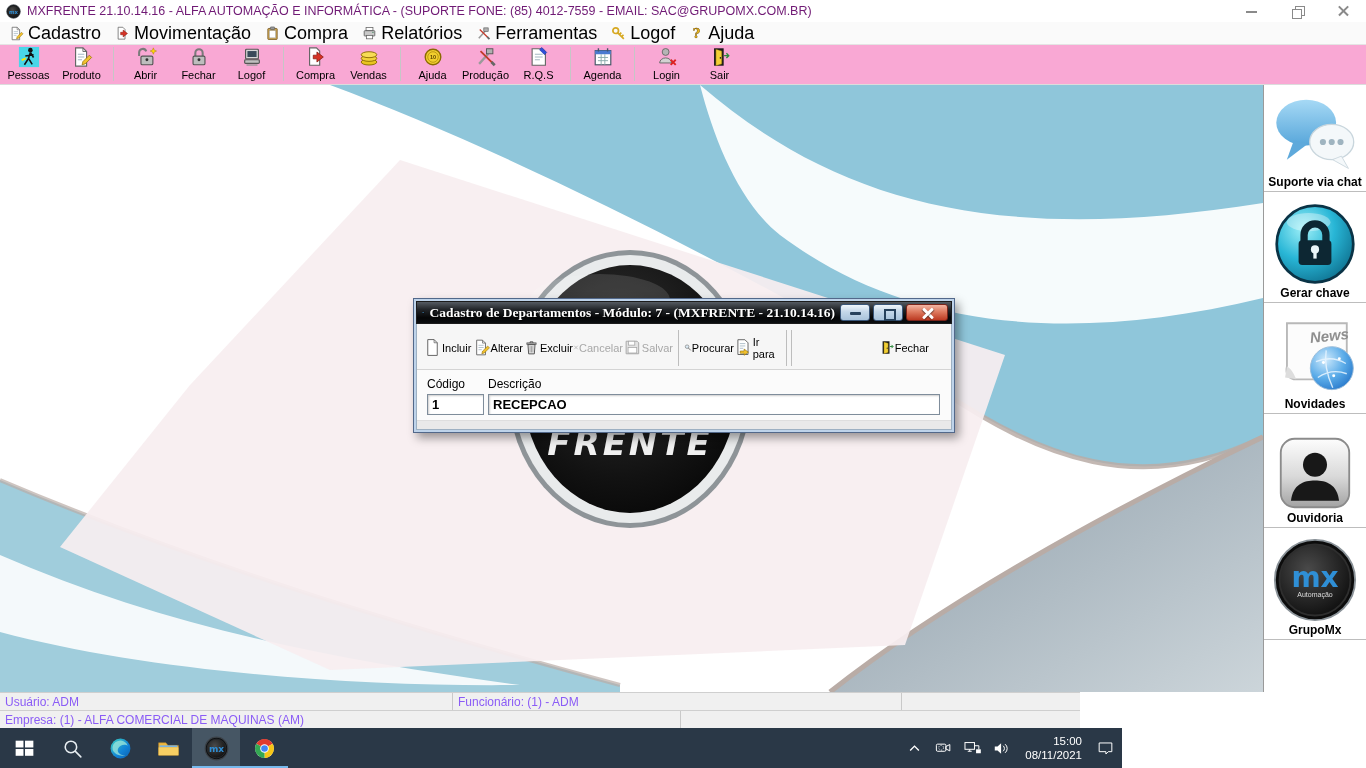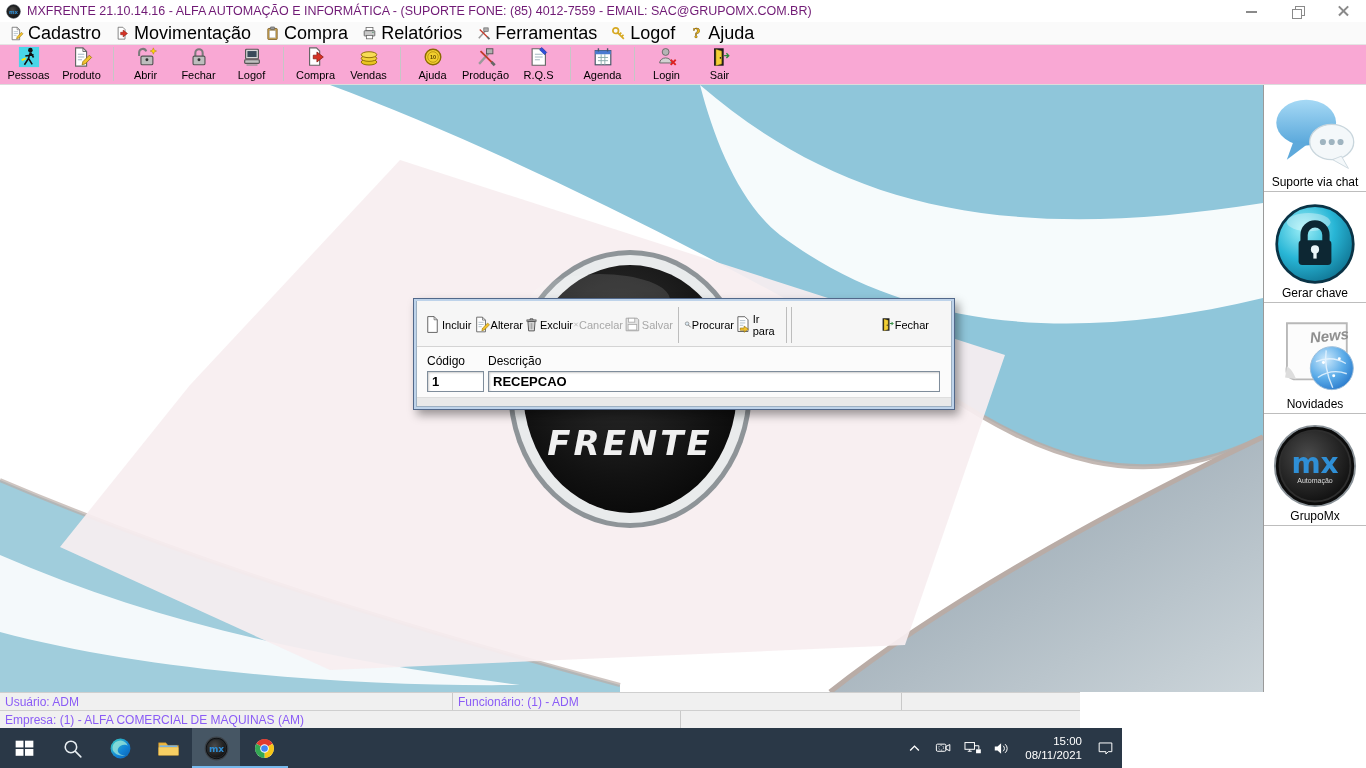--- a/index.html
+++ b/index.html
@@ -24,21 +24,21 @@
 .tb-btn{width:53px;height:39px;display:flex;flex-direction:column;align-items:center;padding-top:1px;font-size:11px;color:#000}
 .tb-btn svg{width:22px;height:22px}
 .tb-btn .lbl{margin-top:1px;white-space:nowrap}
 .tb-sep{width:1px;height:34px;background:#c6c6c6;margin:2px 5px 0}
 
 .main{position:absolute;top:85px;left:0;width:1263px;height:607px}
 .bg{position:absolute;inset:0;width:100%;height:100%}
 
 .sidebar{position:absolute;top:85px;right:0;width:103px;height:607px;background:#fff;border-left:1px solid #9a9a9a;display:flex;flex-direction:column}
 .side-item{display:flex;flex-direction:column;align-items:center;justify-content:flex-end;border-bottom:1px solid #bdbdbd;padding-bottom:2px;cursor:pointer}
-.side-label{font-size:12px;font-weight:normal;color:#000;margin-top:1px;white-space:nowrap}
+.side-label{font-size:12px;font-weight:bold;color:#000;margin-top:1px;white-space:nowrap}
 
 .dialog{position:absolute;left:413px;top:213px;width:542px;border:1px solid #52688a;background:#bed3ea;padding:2px;box-shadow:4px 5px 9px rgba(0,0,0,.38)}
 .dlg-title{height:23px;display:flex;align-items:center;gap:5px;padding:0 3px 0 5px;border:1px solid #1c1c1c;background:linear-gradient(180deg,#555b62 0%,#23262a 35%,#050607 75%,#0b0d10 100%)}
 .dlg-title svg{width:15px;height:15px}
 .dlg-title-text{color:#fff;font-family:"Liberation Serif",serif;font-weight:bold;font-size:13.5px;text-shadow:1px 1px 1px #000;white-space:nowrap}
 .dlg-btns{margin-left:auto;display:flex;gap:3px}
 .dlg-btn{width:30px;height:17px;border-radius:3px;border:1px solid #39567a;position:relative;background:linear-gradient(#f0f6fc,#c4d7e9 45%,#a9c3db)}
 .dlg-btn.cl{width:42px;background:linear-gradient(#f3b4a3,#de7a5f 45%,#bc3a22);border-color:#7c241a}
 .g-min::before{content:"";position:absolute;left:9px;top:7px;width:11px;height:3px;background:#27415c;border-radius:1px}
 .g-res::before{content:"";position:absolute;left:10px;top:4px;width:8px;height:8px;border:2px solid #27415c;background:transparent}
@@ -447,20 +447,31 @@
       <path d="M0,395 C200,480 400,540 620,600" stroke="#b9aca6" stroke-width="4" fill="none" opacity=".7"></path>
       <polygon points="400,75 1005,270 905,560 330,585 60,462 190,300" fill="#f8eef0" opacity="0.93"></polygon>
       <ellipse cx="630" cy="304" rx="122" ry="139" fill="#8e9498"></ellipse>
       <ellipse cx="630" cy="304" rx="117" ry="134" fill="#e9ebec"></ellipse>
       <ellipse cx="630" cy="304" rx="107" ry="124" fill="url(#gLogo)"></ellipse>
       <ellipse cx="600" cy="215" rx="70" ry="26" fill="#fff" opacity="0.12"></ellipse>
       <text x="630" y="370" text-anchor="middle" font-family="DejaVu Sans,sans-serif" font-size="34" font-weight="bold" font-style="italic" letter-spacing="3" fill="#f0f0f0">FRENTE</text>
     </svg>
 
     <div class="dialog">
+      <div class="dlg-title">
+        <svg>
+            <use href="#s-mxlogo"></use>
+          </svg>
+        <span class="dlg-title-text">Cadastro de Departamentos - Módulo: 7 - (MXFRENTE - 21.10.14.16)</span>
+        <div class="dlg-btns">
+          <span class="dlg-btn g-min"></span>
+          <span class="dlg-btn g-res"></span>
+          <span class="dlg-btn cl g-cls"></span>
+        </div>
+      </div>
       <div class="dlg-body">
         <div class="dlg-toolbar">
           <div class="dbtn">
               <svg>
                 <use href="#s-doc"></use>
               </svg>
               <span>Incluir</span>
             </div>
           <div class="dbtn">
               <svg>
@@ -553,20 +564,28 @@
         <path d="M16 52c6 4 8 10 10 14l-12-2z" fill="#ddd"></path>
         <text x="62" y="25" font-size="16" font-style="italic" font-weight="bold" fill="#8f8f8f" text-anchor="middle" transform="rotate(-6 62 25)">News</text>
         <circle cx="64" cy="54" r="23" fill="url(#gGlobe)" stroke="#9abcd8"></circle>
         <path d="M47 47q17-7 32 2M49 64q15-10 31-4M58 35q-3 18 7 40" stroke="#e8f4ff" stroke-width="1.5" fill="none" opacity=".85"></path>
         <circle cx="55" cy="48" r="1.6" fill="#fff"></circle>
           <circle cx="72" cy="44" r="1.6" fill="#fff"></circle>
           <circle cx="66" cy="62" r="1.6" fill="#fff"></circle>
       </svg>
       <span class="side-label">Novidades</span>
     </div>
+    <div class="side-item" style="height:114px">
+      <svg width="74" height="74" viewBox="0 0 80 80">
+        <rect x="3" y="3" width="74" height="74" rx="15" fill="url(#gSilver)" stroke="#8b8b8b" stroke-width="2"></rect>
+        <circle cx="40" cy="31" r="13" fill="#181818"></circle>
+        <path d="M14 70c2-18 14-22 26-22s24 4 26 22z" fill="#181818"></path>
+      </svg>
+      <span class="side-label">Ouvidoria</span>
+    </div>
     <div class="side-item" style="height:112px">
       <svg width="84" height="84" viewBox="0 0 90 90">
         <circle cx="45" cy="45" r="43" fill="#0c0c0c" stroke="#8a9298" stroke-width="2"></circle>
         <circle cx="45" cy="45" r="38" fill="url(#gMx)" stroke="#2e2e2e" stroke-width="2"></circle>
         <text x="45" y="52" text-anchor="middle" font-size="30" font-weight="bold" fill="#2f8fd6" font-family="DejaVu Sans,sans-serif">mx</text>
         <text x="45" y="63" text-anchor="middle" font-size="7.5" fill="#ddd">Automação</text>
       </svg>
       <span class="side-label">GrupoMx</span>
     </div>
   </div>

